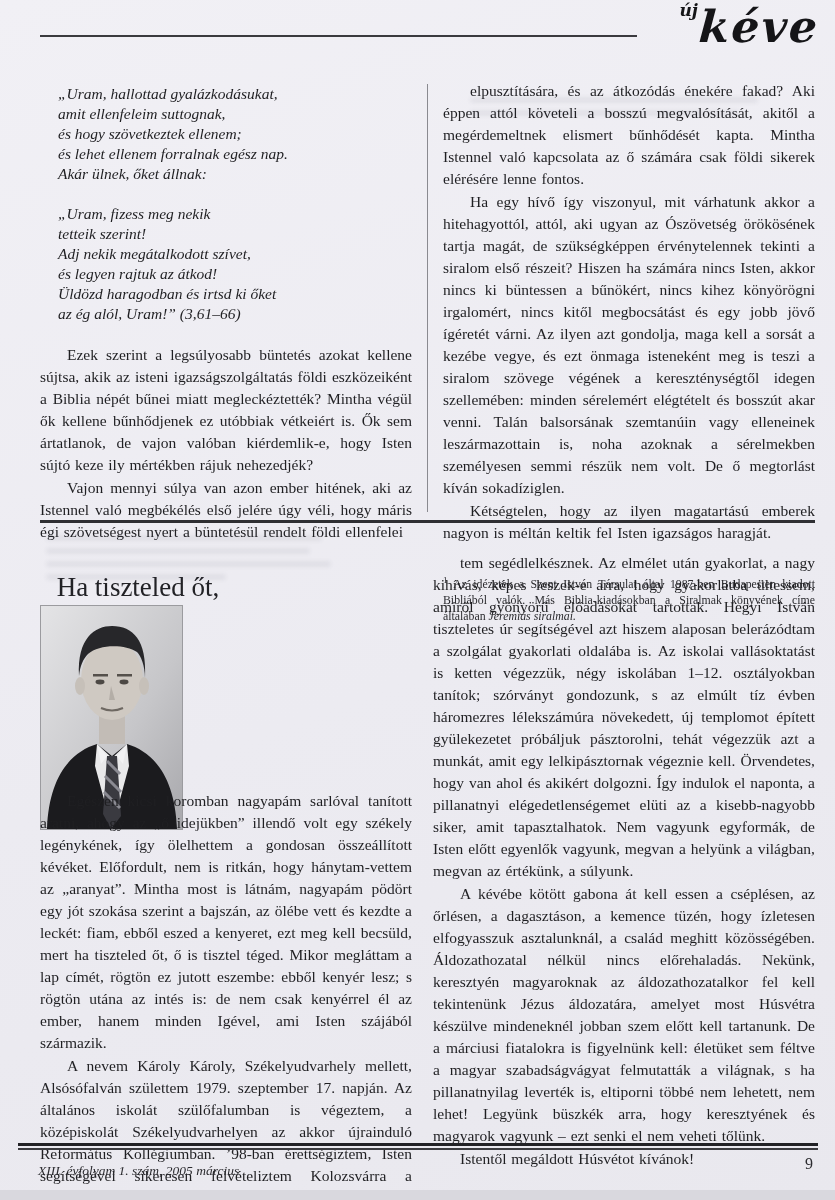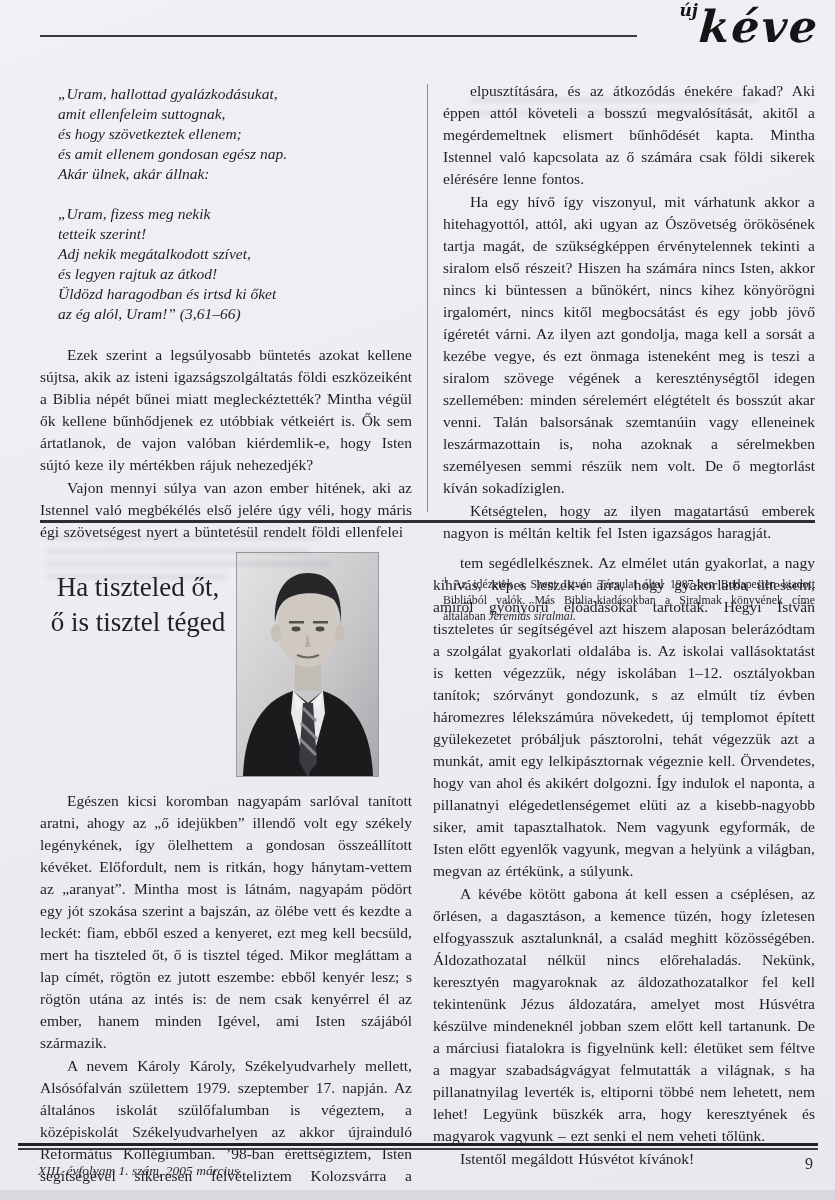--- a/index.html
+++ b/index.html
@@ -50,21 +50,21 @@
   .footnote .fn-italic{font-style:italic;}
   
   .mid-rule{
     position:absolute;top:520px;left:40px;width:775px;height:3px;background:#2f2f33;
   }
   
   .art2{
     position:absolute;top:552px;left:40px;width:775px;display:flex;
   }
   .art2 .gap{width:21px;}
-  .art2-head{display:flex;height:232px;margin-bottom:6px;}
+  .art2-head{display:flex;height:232px;margin-bottom:6px;flex-direction:column;}
   .art2-title{
     width:196px;padding-top:18px;text-align:center;
     font-size:27px;line-height:35px;color:#222226;
   }
   .photo{
     width:141px;height:223px;margin-left:0px;border:1px solid #9b9b9f;
     background:#cfcfd2;flex:none;
   }
   .photo svg{display:block;}
   .closing-p{margin-top:2px;}
@@ -98,22 +98,22 @@
   <div class="logo">
     <span class="prefix">új</span><span class="main">kéve</span>
   </div>
 
   <div class="art1">
     <div class="col">
       <div class="poem">
         <div>„Uram, hallottad gyalázkodásukat,</div>
         <div>amit ellenfeleim suttognak,</div>
         <div>és hogy szövetkeztek ellenem;</div>
-        <div>és amit ellenem gondosan egész nap.</div>
-        <div>Akár ülnek, akár állnak:</div>
+        <div>és lehet ellenem forralnak egész nap.</div>
+        <div>Akár ülnek, őket állnak:</div>
       </div>
       <div class="poem">
         <div>„Uram, fizess meg nekik</div>
         <div>tetteik szerint!</div>
         <div>Adj nekik megátalkodott szívet,</div>
         <div>és legyen rajtuk az átkod!</div>
         <div>Üldözd haragodban és irtsd ki őket</div>
         <div>az ég alól, Uram!” (3,61–66)</div>
       </div>
       <p class="body-p">Ezek szerint a legsúlyosabb büntetés azokat kellene sújtsa, akik az isteni igazságszolgáltatás földi eszközeiként a Biblia népét bűnei miatt megleckéztették? Mintha végül ők kellene bűnhődjenek ez utóbbiak vétkeiért is. Ők sem ártatlanok, de vajon valóban kiérdemlik-e, hogy Isten sújtó keze ily mértékben rájuk nehezedjék?</p>
@@ -128,21 +128,20 @@
     </div>
   </div>
 
   <div class="mid-rule"></div>
 
   <div class="art2">
     <div class="col">
       <div class="art2-head">
         <div class="art2-title">
           <div>Ha tiszteled őt,</div>
-          <div>ő is tisztel téged</div>
         </div>
         <div class="photo">
           <svg width="141" height="223" viewBox="0 0 141 223" xmlns="http://www.w3.org/2000/svg">
             <defs>
               <linearGradient id="pbg" x1="0" y1="0" x2="1" y2="1">
                 <stop offset="0" stop-color="#e4e4e6"></stop>
                 <stop offset="0.6" stop-color="#c6c6c9"></stop>
                 <stop offset="1" stop-color="#a8a8ac"></stop>
               </linearGradient>
             </defs>

